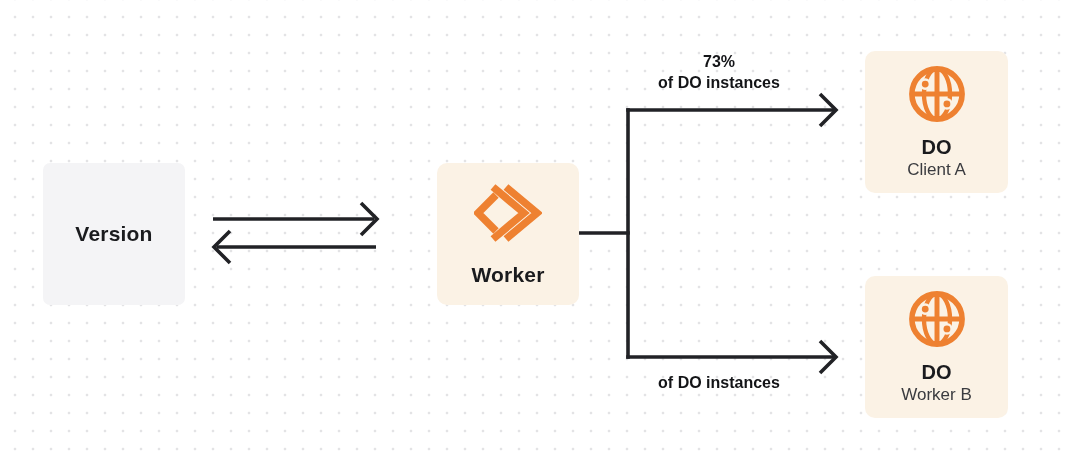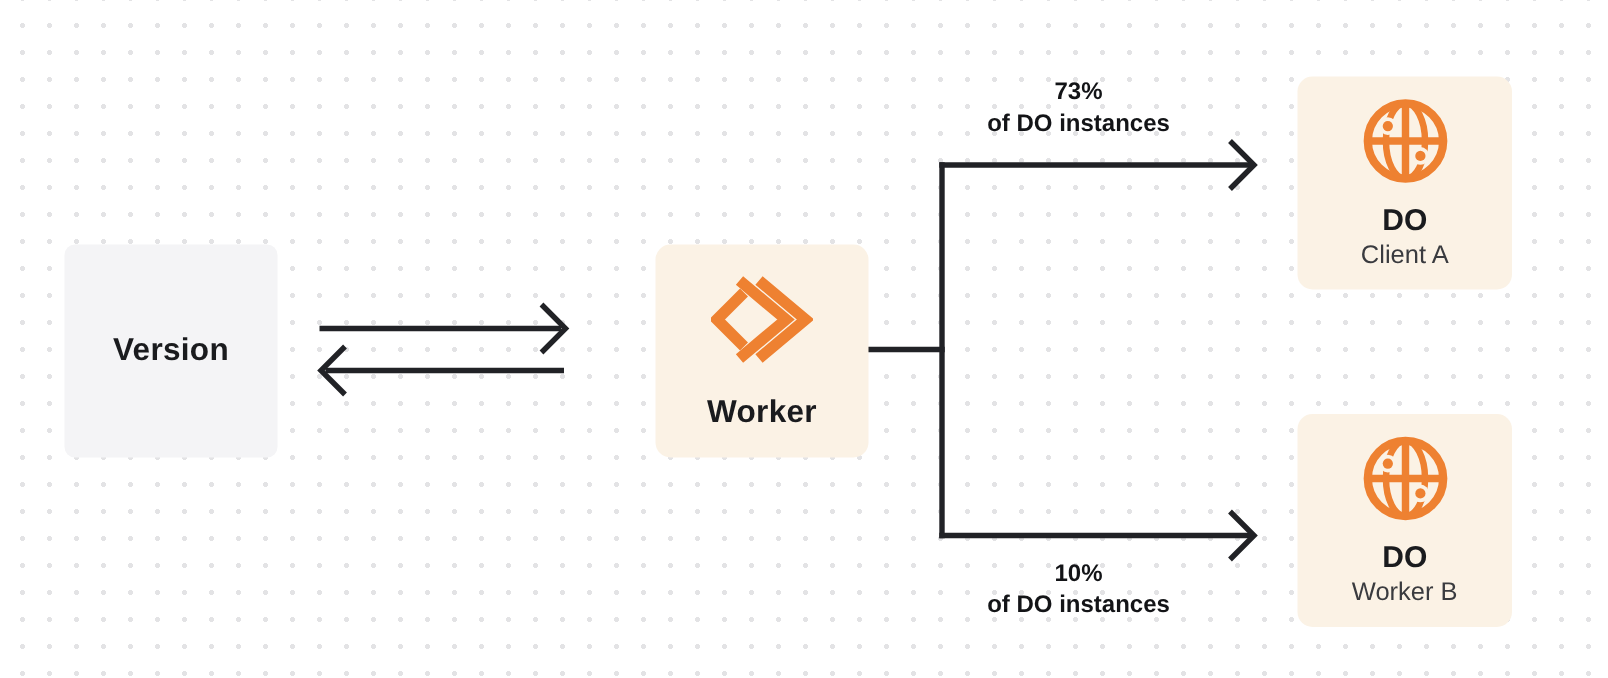--- a/index.html
+++ b/index.html
@@ -173,17 +173,16 @@
     </div>
     <div class="do-title">DO</div>
     <div class="do-subtitle">Worker B</div>
   </div>
 
   <div class="edge-label edge-label-top">
     <div>73%</div>
     <div>of DO instances</div>
   </div>
   <div class="edge-label edge-label-bottom">
-    <div>10%</div>
     <div>of DO instances</div>
   </div>
 
 </div>
 
 </body></html>

